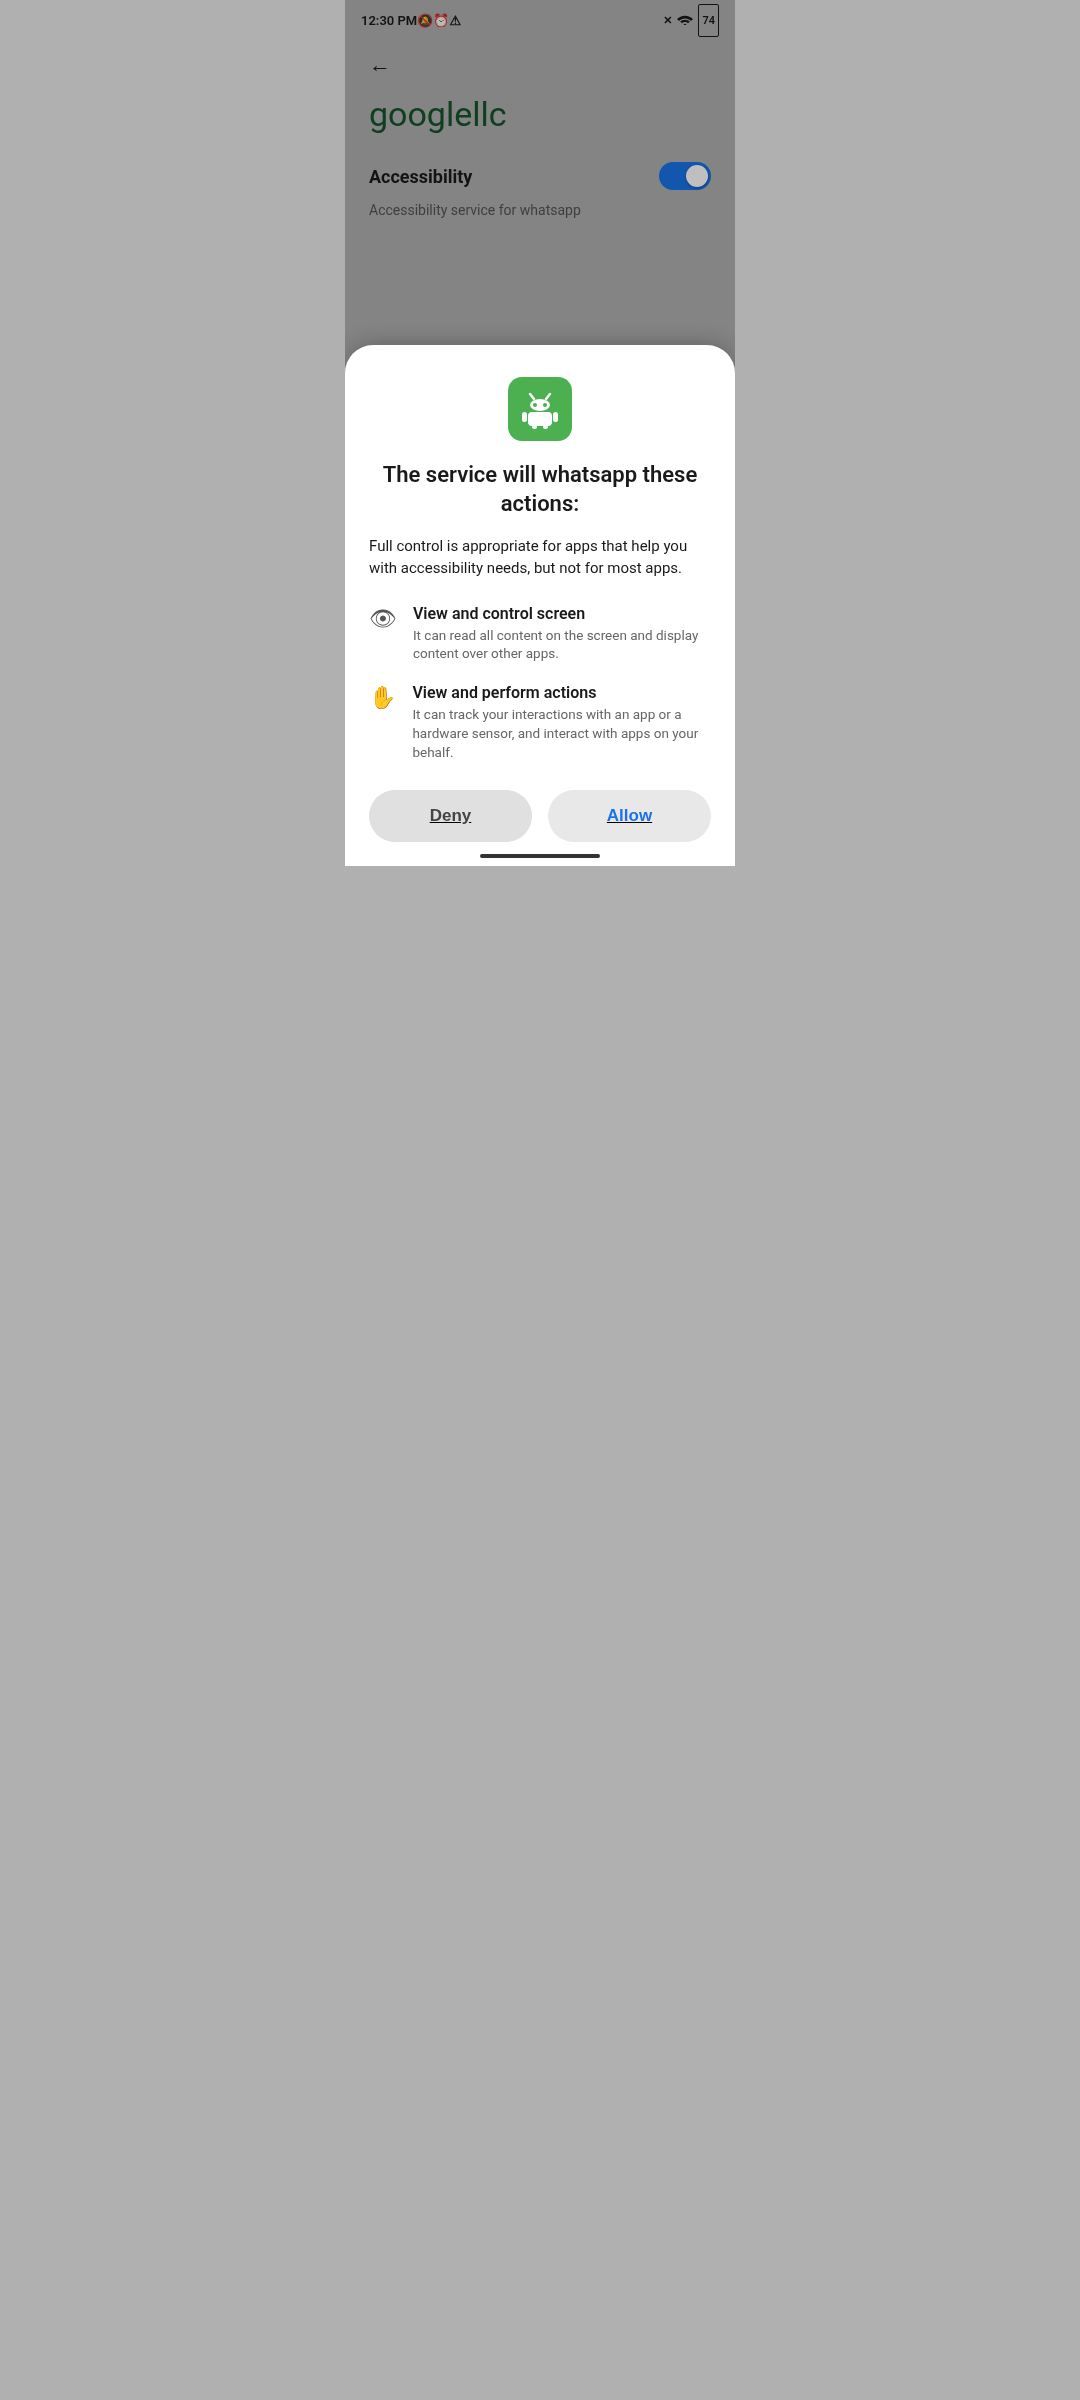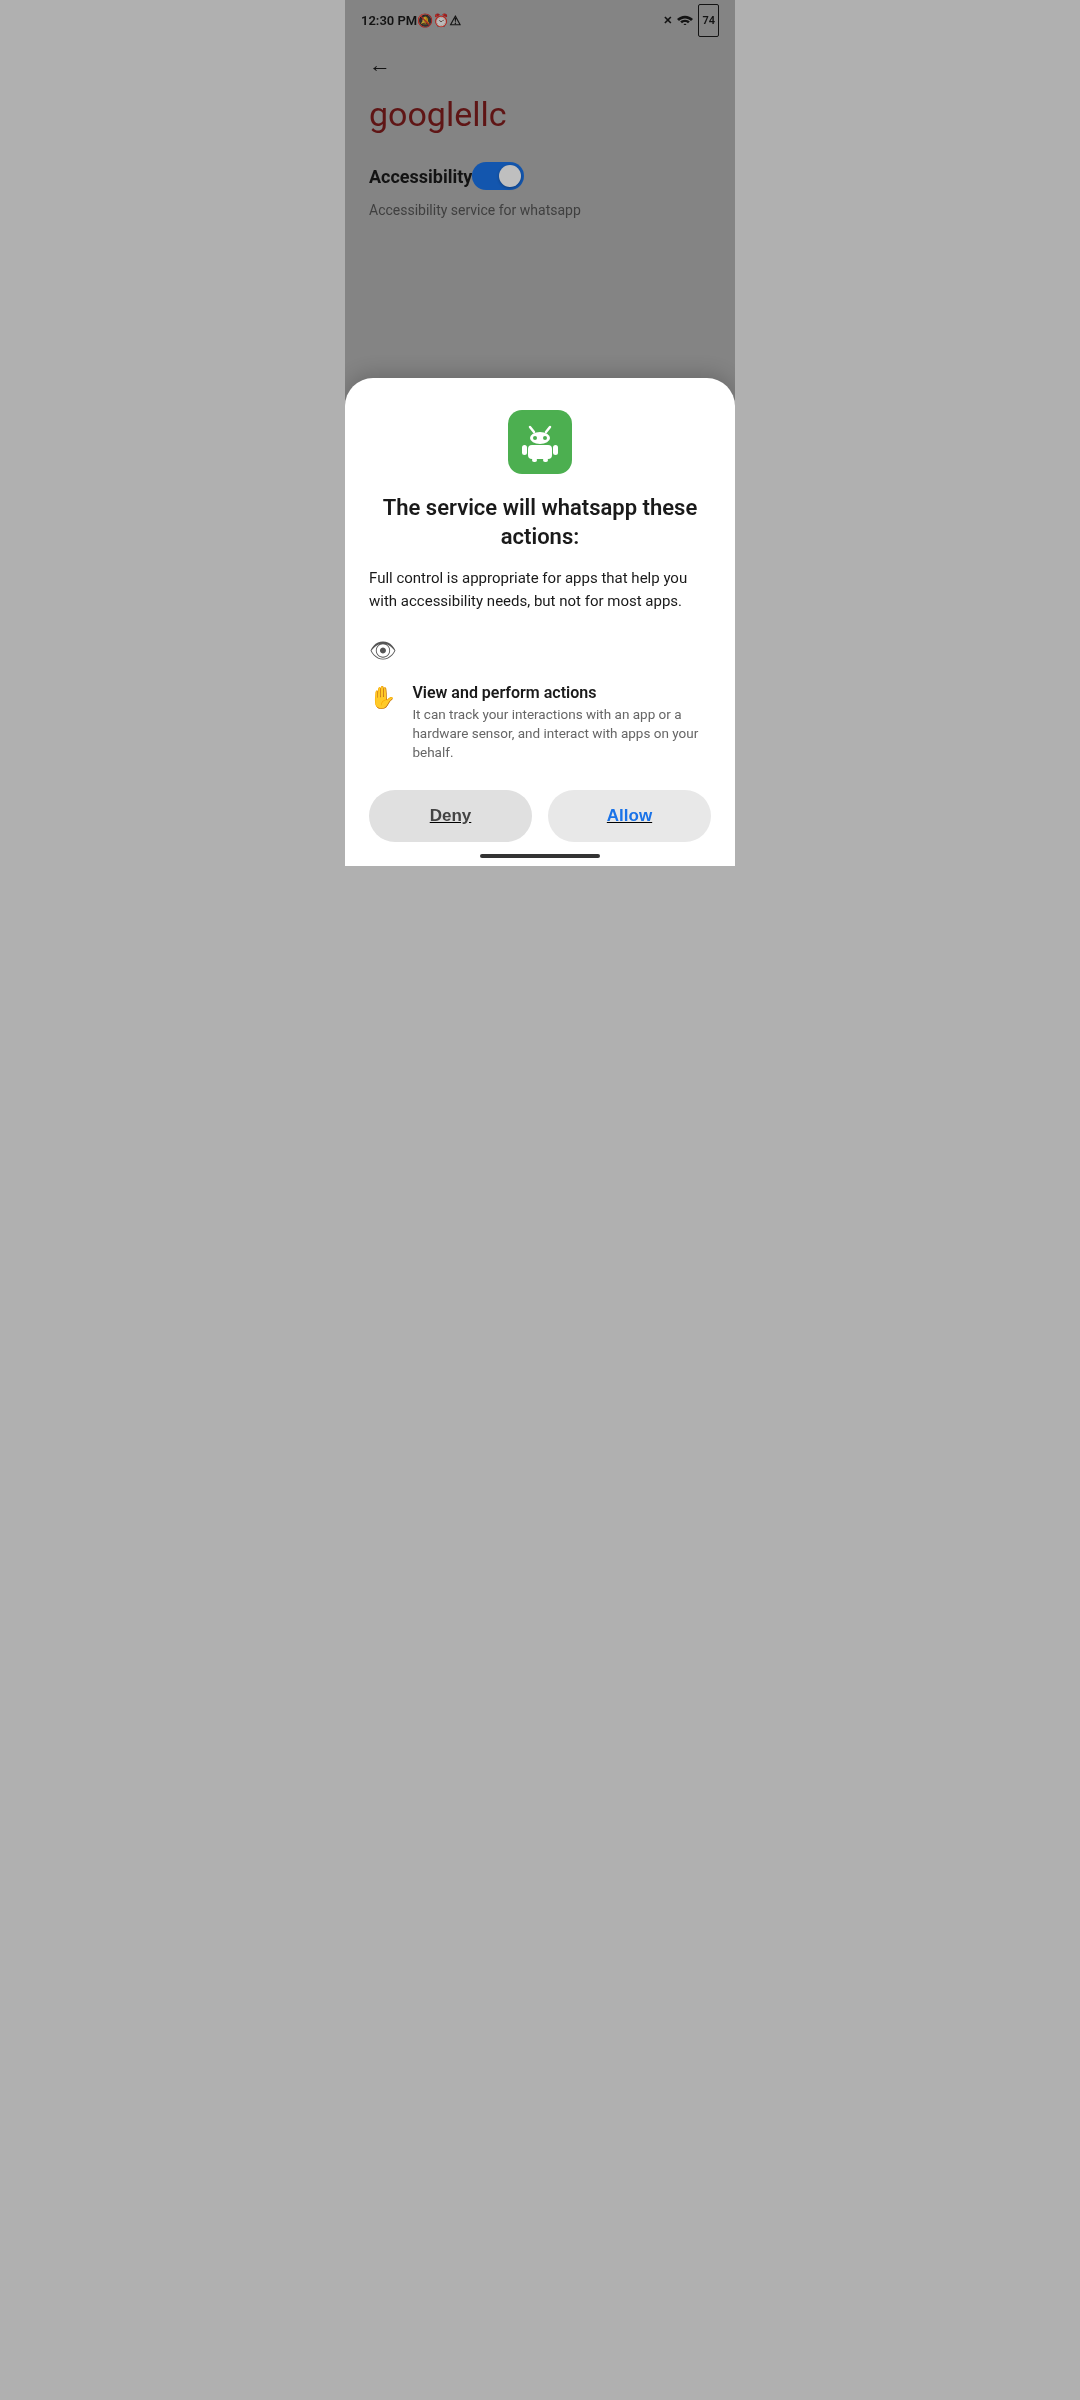--- a/index.html
+++ b/index.html
@@ -52,27 +52,27 @@
     .back-arrow {
       font-size: 22px;
       color: #1a1a1a;
       margin-bottom: 16px;
       cursor: pointer;
     }
 
     .app-title {
       font-size: 34px;
       font-weight: 400;
-      color: #7f1d1d;
+      color: #14532d;
       margin-bottom: 28px;
     }
 
     .accessibility-row {
       display: flex;
-      justify-content: flex-start;
+      justify-content: space-between;
       align-items: center;
       margin-bottom: 12px;
     }
 
     .accessibility-label {
       font-size: 18px;
       font-weight: 700;
       color: #1a1a1a;
     }
 
@@ -310,20 +310,24 @@
       </svg>
     </div>
   </div>
 
   <div class="sheet-title">The service will whatsapp these actions:</div>
 
   <div class="sheet-description">Full control is appropriate for apps that help you with accessibility needs, but not for most apps.</div>
 
   <div class="permission-item">
     <span class="permission-icon">👁</span>
+    <div class="permission-text">
+      <div class="permission-title">View and control screen</div>
+      <div class="permission-subtitle">It can read all content on the screen and display content over other apps.</div>
+    </div>
   </div>
 
   <div class="permission-item">
     <span class="permission-icon">✋</span>
     <div class="permission-text">
       <div class="permission-title">View and perform actions</div>
       <div class="permission-subtitle">It can track your interactions with an app or a hardware sensor, and interact with apps on your behalf.</div>
     </div>
   </div>
 

